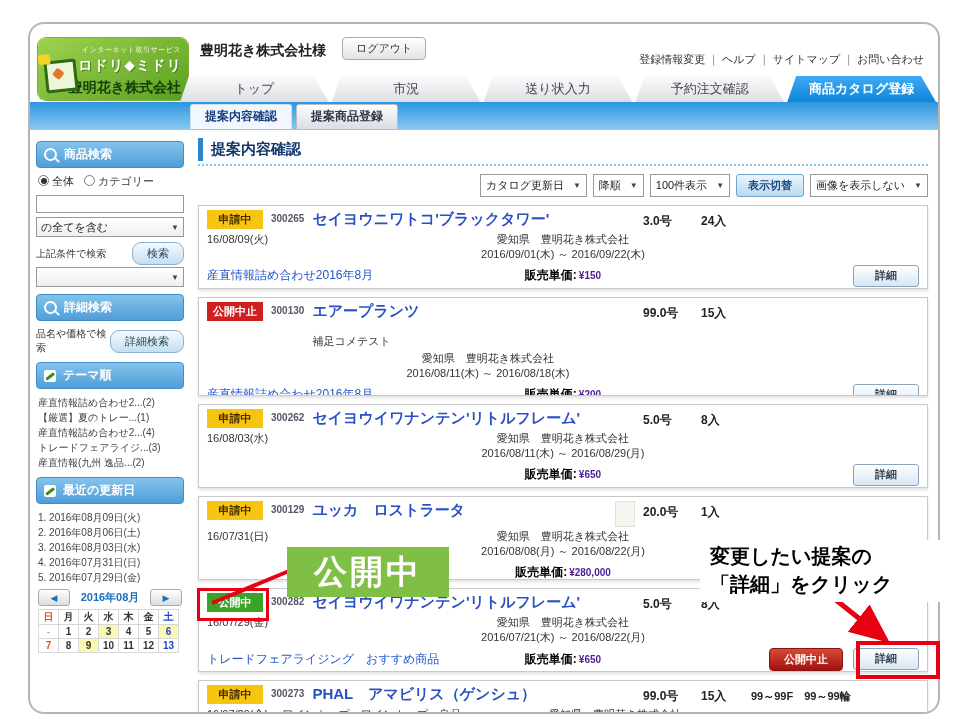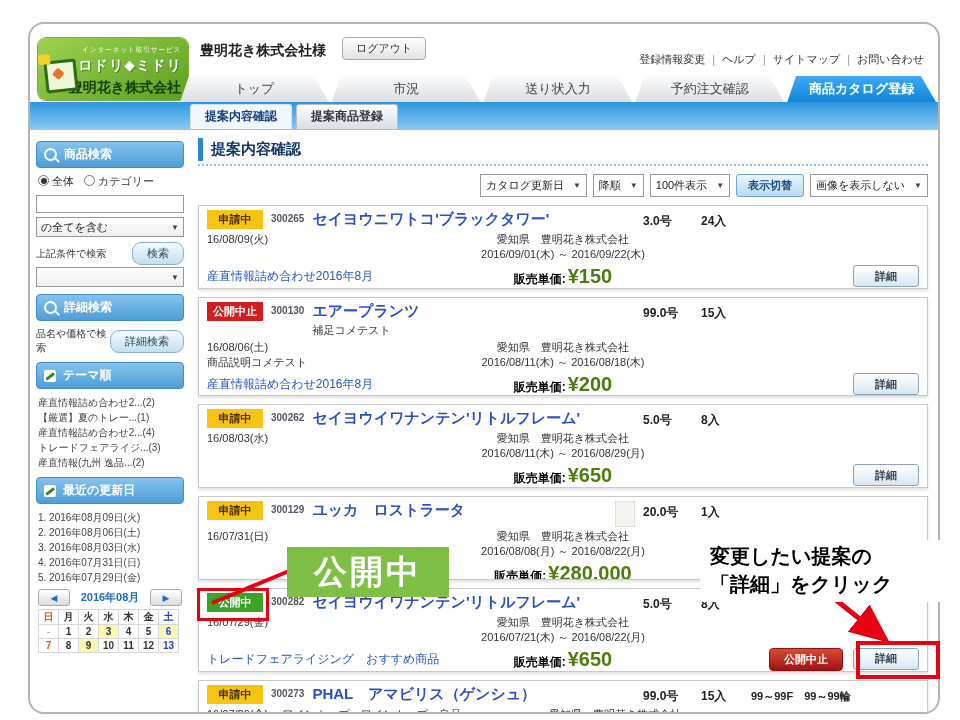--- a/index.html
+++ b/index.html
@@ -100,34 +100,34 @@
        padding:4px 8px 6px 8px;box-sizing:border-box;height:84px;overflow:hidden;}
   .card.tall{height:99px;}
   .card-top{display:flex;align-items:flex-start;gap:8px;}
   .badge{width:56px;text-align:center;font-size:11px;font-weight:bold;padding:2px 0;flex:none;}
   .badge.pending{background:#f7c411;color:#4a3000;}
   .badge.stopped{background:#d01f1f;color:#fff;}
   .badge.open{background:#3ba427;color:#fff;}
   .pid{font-size:10px;font-weight:bold;color:#556;padding-top:3px;flex:none;}
   .namecol{flex:1;min-width:0;}
   .pname{font-size:15px;font-weight:bold;color:#2951c4;cursor:pointer;white-space:nowrap;}
-  .pname2{font-size:11px;color:#333;margin-top:2px;}
+  .pname2{font-size:11px;color:#333;margin-top:13px;}
   .thumb{width:18px;height:24px;background:#f6f4ef;border:1px solid #e3e0d8;flex:none;display:none;}
   .card.hasthumb .thumb{display:block;}
   .psize{width:50px;} .pqty{width:42px;}
   .psize,.pqty{font-size:12px;font-weight:bold;color:#222;padding-top:3px;flex:none;}
   .pextra{width:168px;font-size:11px;font-weight:bold;color:#222;padding-top:4px;flex:none;white-space:nowrap;}
   .card-mid{display:flex;font-size:11px;color:#333;margin-top:2px;line-height:1.35;}
   .mid-left{min-width:150px;white-space:nowrap;}
   .mid-center{flex:1;text-align:center;}
   .mid-right{width:150px;flex:none;}
   .card-foot{display:flex;align-items:center;margin-top:3px;}
   .ptheme{flex:1;font-size:12px;color:#2255cc;cursor:pointer;white-space:nowrap;}
   .pprice{flex:1;text-align:center;font-size:12px;color:#000;font-weight:bold;white-space:nowrap;}
-  .price-value{color:#4d7c0f;font-size:20px;margin-left:2px;}
+  .price-value{color:#4c1d95;font-size:10px;margin-left:2px;}
   .pbuttons{flex:1;display:flex;justify-content:flex-end;gap:10px;}
   .btn-detail{width:64px;height:20px;border:1px solid #8aa5bd;border-radius:3px;color:#345;
        background:linear-gradient(#ffffff,#d8e6f2);font-size:11px;font-weight:bold;
        display:flex;align-items:center;justify-content:center;cursor:pointer;flex:none;}
   .btn-stop{width:72px;height:21px;border:1px solid #8c1010;border-radius:4px;color:#fff;
        background:linear-gradient(#d84a35,#a11212);font-size:11px;font-weight:bold;
        display:flex;align-items:center;justify-content:center;cursor:pointer;flex:none;}
 
   
   .anno{position:absolute;inset:0;pointer-events:none;z-index:60;}
@@ -339,27 +339,20 @@
       <div class="namecol">
         <span class="pname">エアープランツ</span>
         <div class="pname2">補足コメテスト</div>
       </div>
 
       <span class="psize">99.0号</span>
       <span class="pqty">15入</span>
       <span class="pextra"></span>
     </div>
     <div class="card-mid">
-      <div class="mid-left">
-        <div>
-          <span class="pdate">16/08/06(土)</span>
-          
-        </div>
-        <div class="pdesc">商品説明コメテスト</div>
-      </div>
       <div class="mid-center">
         <div class="plocation">愛知県　豊明花き株式会社</div>
         <div class="pperiod">2016/08/11(木) ～ 2016/08/18(木)</div>
       </div>
       <div class="mid-right"></div>
     </div>
     <div class="card-foot">
       <div class="ptheme">産直情報詰め合わせ2016年8月</div>
       <div class="pprice">
         <span class="price-label">販売単価:</span><span class="price-value">¥200</span>

